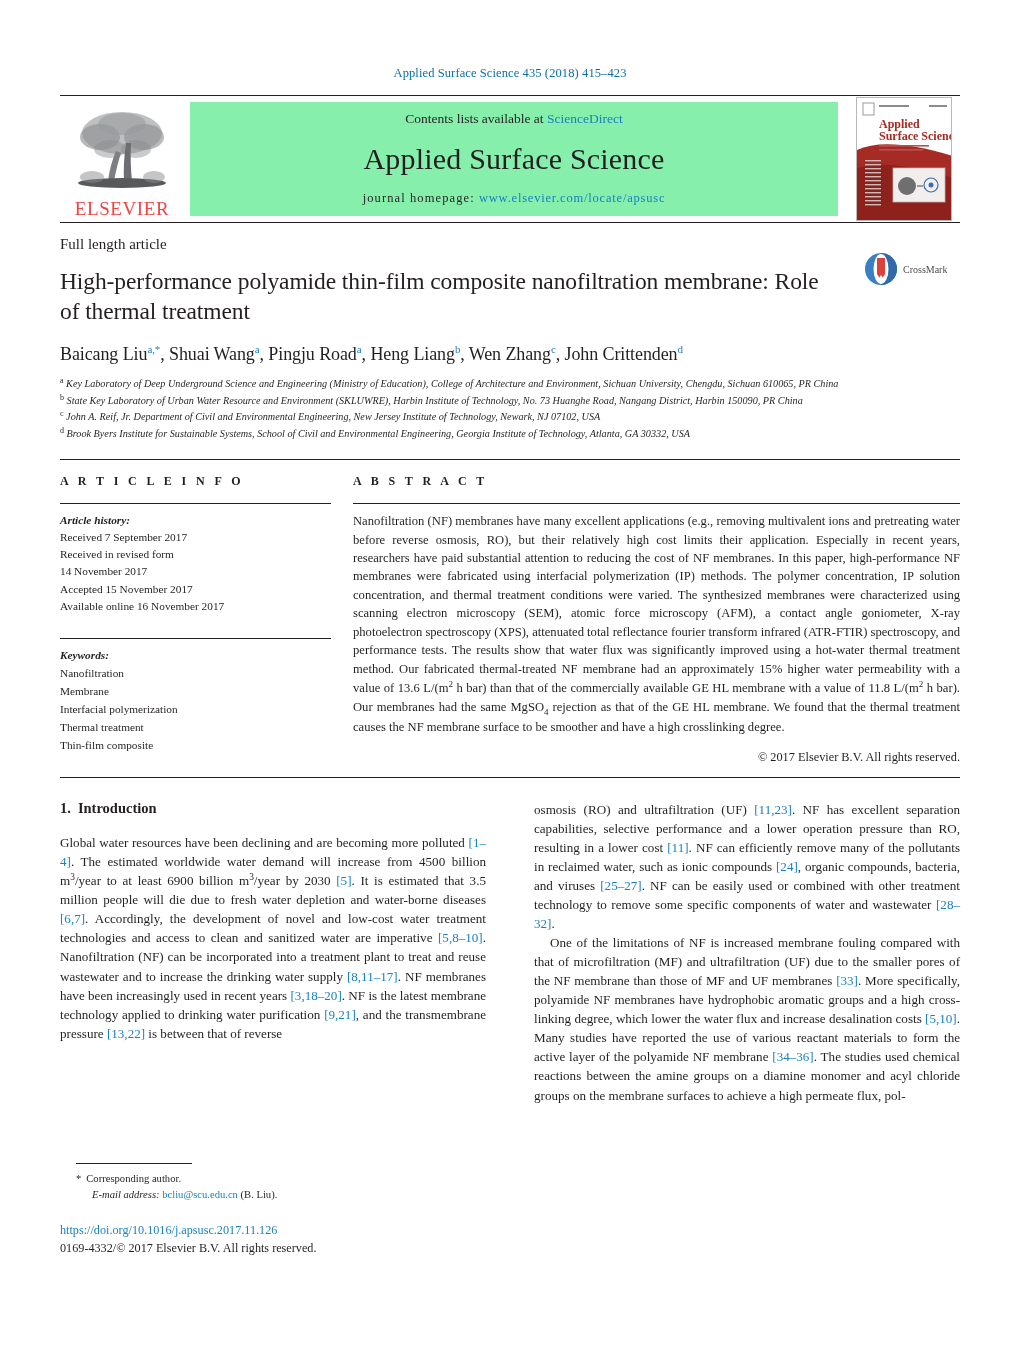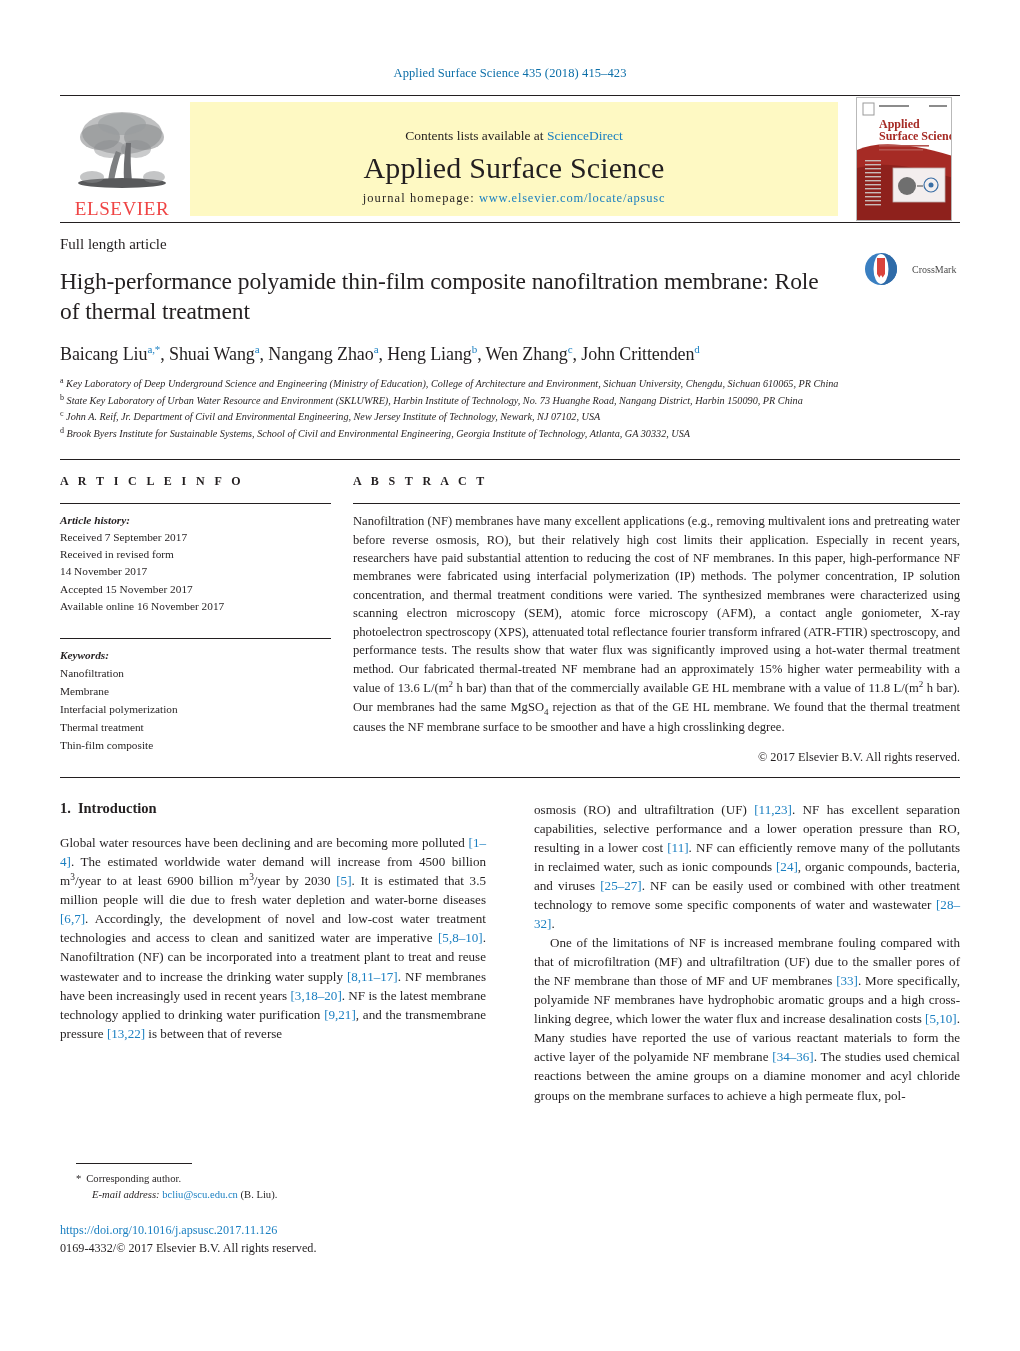--- a/index.html
+++ b/index.html
@@ -47,27 +47,27 @@
   .elsevier-word {
     font-family: "Liberation Serif", serif;
     font-size: 19px;
     letter-spacing: .6px;
     color: #ef4444;
     line-height: 1;
     padding-bottom: 2px;
   }
   .mast-center {
     flex: 1 1 auto;
-    background: #fef9c3;
+    background: #86efac;
     margin: 6px 10px 6px 6px;
     display: flex;
     flex-direction: column;
     align-items: center;
     justify-content: space-between;
-    padding: 26px 0 10px 0;
+    padding: 9px 0 10px 0;
   }
   .contents-line { font-size: 13.5px; color: #231f20; }
   .contents-line .sd { color: #1a7fc1; }
   .journal-name {
     font-size: 30px;
     letter-spacing: .2px;
     color: #231f20;
     font-family: "Liberation Serif", serif;
   }
   .homepage-line {
@@ -104,21 +104,21 @@
     color: #231f20;
     margin: 0;
     font-weight: normal;
     max-width: 760px;
     letter-spacing: -.1px;
   }
   .crossmark {
     position: absolute;
     right: 0; top: 24px;
     width: 96px; height: 44px;
-    display: flex; align-items: center; gap: 14px;
+    display: flex; align-items: center; gap: 5px;
   }
   .cm-badge { width: 34px; height: 34px; flex: 0 0 34px; }
   .cm-text { font-size: 10px; color: #4c4c4c; font-family: "Liberation Serif", serif; }
 
   .authors {
     font-size: 18px;
     color: #231f20;
     padding-top: 16px;
     letter-spacing: -.1px;
   }
@@ -315,21 +315,21 @@
           <circle cx="17" cy="17" r="16" fill="#3a7fc1"></circle>
           <path d="M17 1 a16 16 0 0 1 0 32 Z" fill="#2f6ba8"></path>
           <ellipse cx="17" cy="17" rx="7.5" ry="15" fill="#ffffff"></ellipse>
           <path d="M13 6 h8 v16 l-4 6 l-4 -6 Z" fill="#d9433c"></path>
           <path d="M17 23 l4 6 h-8 Z" fill="#ffffff"></path>
         </svg>
       </div>
       <div class="cm-text">CrossMark</div>
     </div>
 
-    <div class="authors"><span>Baicang Liu</span><sup>a,*</sup>, <span>Shuai Wang</span><sup>a</sup>, <span>Nangang Zhao</span><sup>a</sup>, <span>Heng Liang</span><sup>b</sup>, <span>Wen Zhang</span><sup>c</sup>, <span>John Crittenden</span><sup>d</sup></div>
+    <div class="authors"><span>Baicang Liu</span><sup>a,*</sup>, <span>Shuai Wang</span><sup>a</sup>, <span>Pingju Road</span><sup>a</sup>, <span>Heng Liang</span><sup>b</sup>, <span>Wen Zhang</span><sup>c</sup>, <span>John Crittenden</span><sup>d</sup></div>
     <div class="affils">
         <div class="affil"><sup>a</sup> Key Laboratory of Deep Underground Science and Engineering (Ministry of Education), College of Architecture and Environment, Sichuan University, Chengdu, Sichuan 610065, PR China</div>
         <div class="affil"><sup>b</sup> State Key Laboratory of Urban Water Resource and Environment (SKLUWRE), Harbin Institute of Technology, No. 73 Huanghe Road, Nangang District, Harbin 150090, PR China</div>
         <div class="affil"><sup>c</sup> John A. Reif, Jr. Department of Civil and Environmental Engineering, New Jersey Institute of Technology, Newark, NJ 07102, USA</div>
         <div class="affil"><sup>d</sup> Brook Byers Institute for Sustainable Systems, School of Civil and Environmental Engineering, Georgia Institute of Technology, Atlanta, GA 30332, USA</div>
       </div>
   </div>
 
   <div class="band">
     <div class="col-info">

